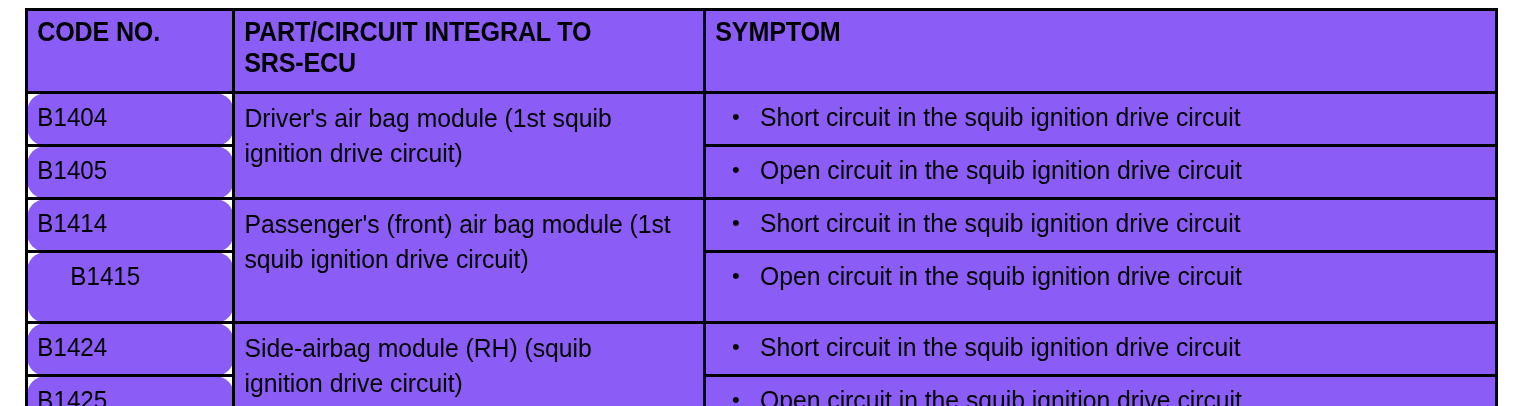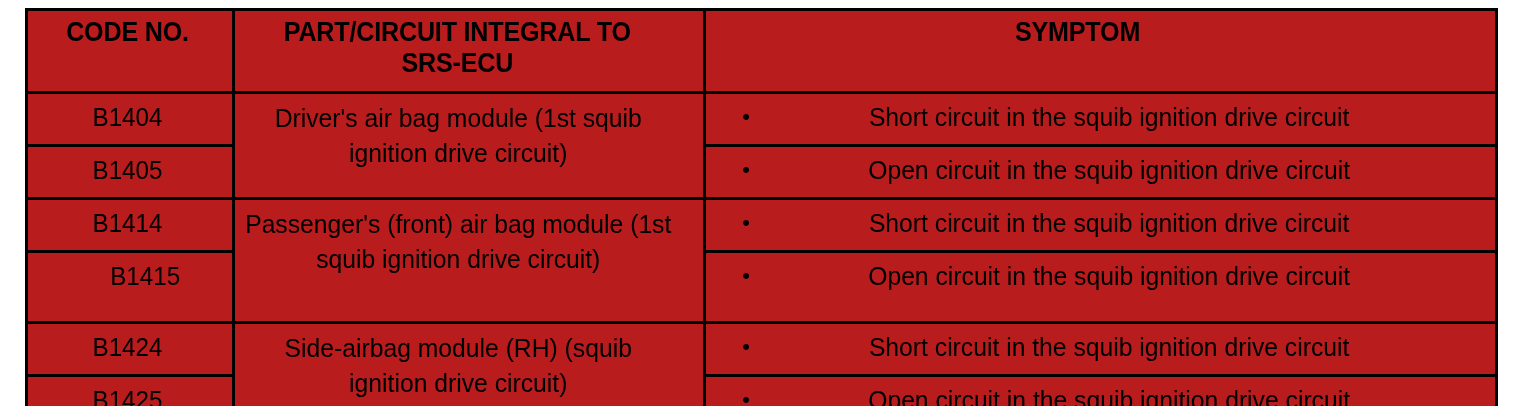--- a/index.html
+++ b/index.html
@@ -29,23 +29,23 @@
     width: 1470px;
     border-collapse: collapse;
     table-layout: fixed;
     background: #fff;
   }
 
   table.dtc td, table.dtc th {
     border: 3px solid #000;
     padding: 0;
     vertical-align: top;
-    text-align: center;
+    text-align: left;
     font-weight: normal;
-    background: #b91c1c;
+    background: #8b5cf6;
   }
 
   
   col.c-code    { width: 207px; }
   col.c-part    { width: 471px; }
   col.c-symptom { width: 792px; }
 
   
   tr.head-row td {
     height: 80px;
@@ -57,20 +57,21 @@
     letter-spacing: -0.2px;
     padding: 6px 0 0 10px;
     transform: scaleX(0.93);
     transform-origin: left top;
     white-space: pre-line;
   }
 
   
   .code-cell {
     height: 50px;
+    border-radius: 19px;
   }
   .code-text {
     font-size: 26px;
     line-height: 30px;
     padding: 8px 0 0 10px;
     transform: scaleX(0.93);
     transform-origin: left top;
     white-space: nowrap;
   }
 

